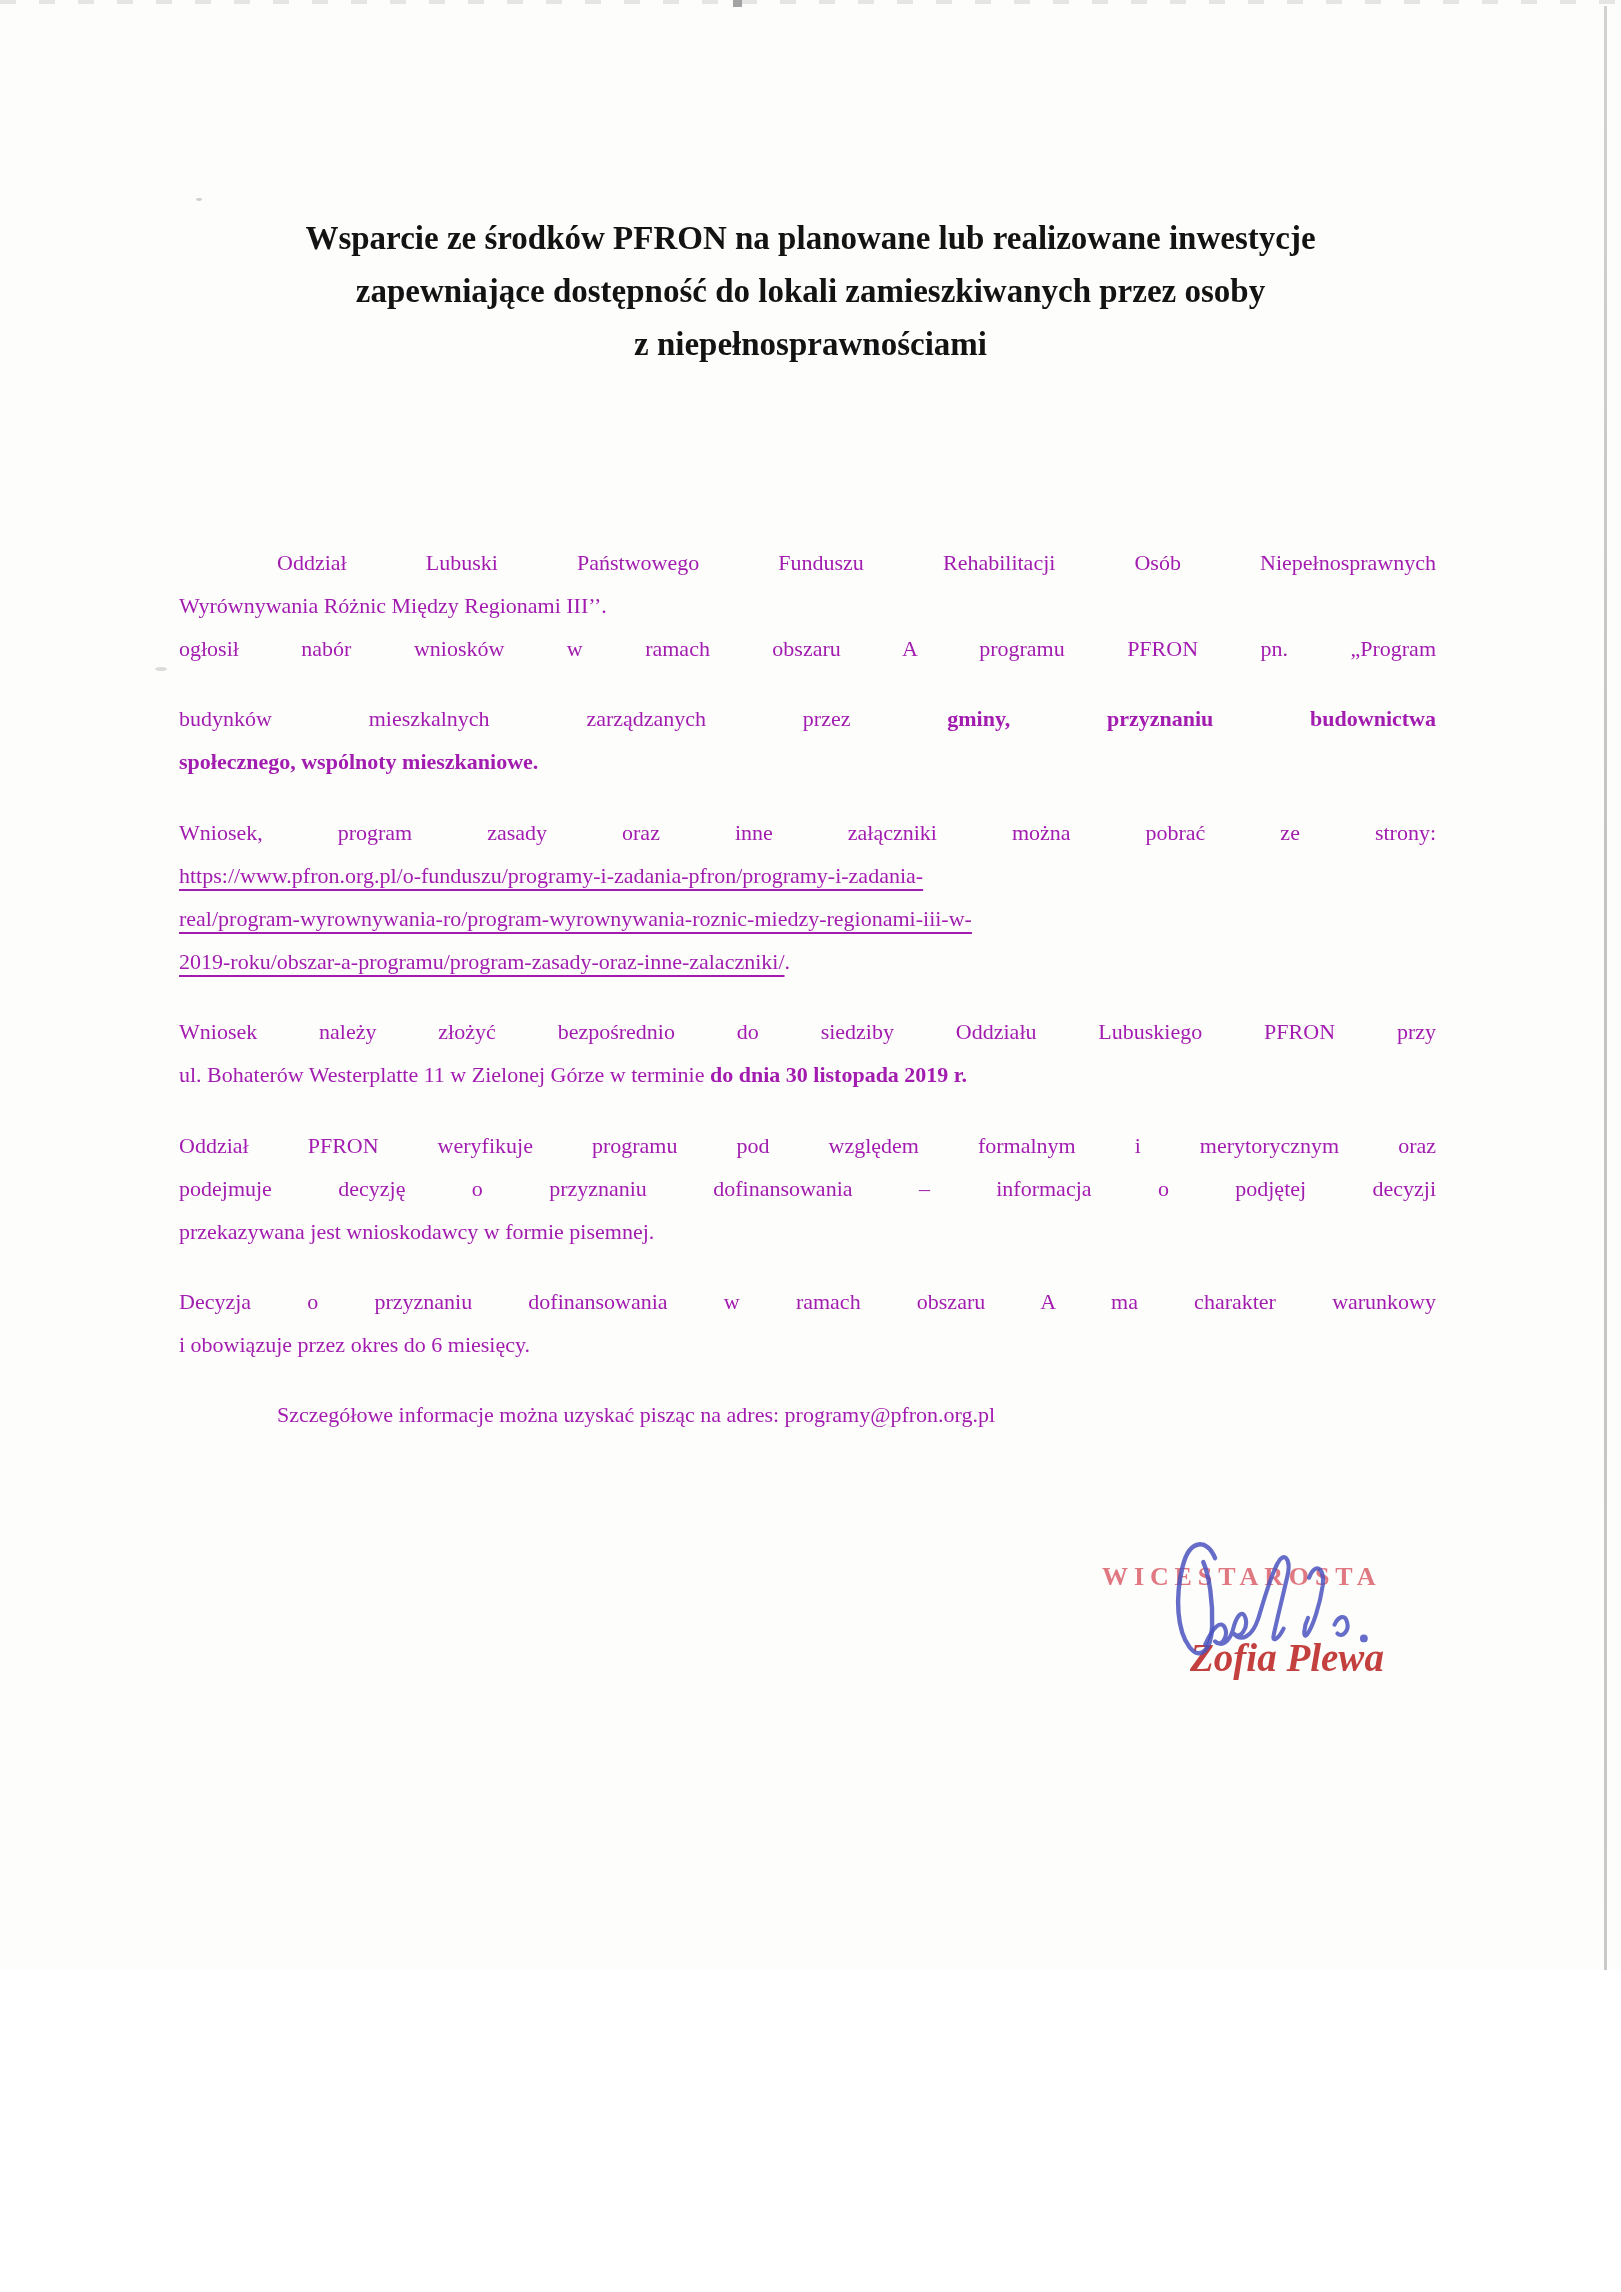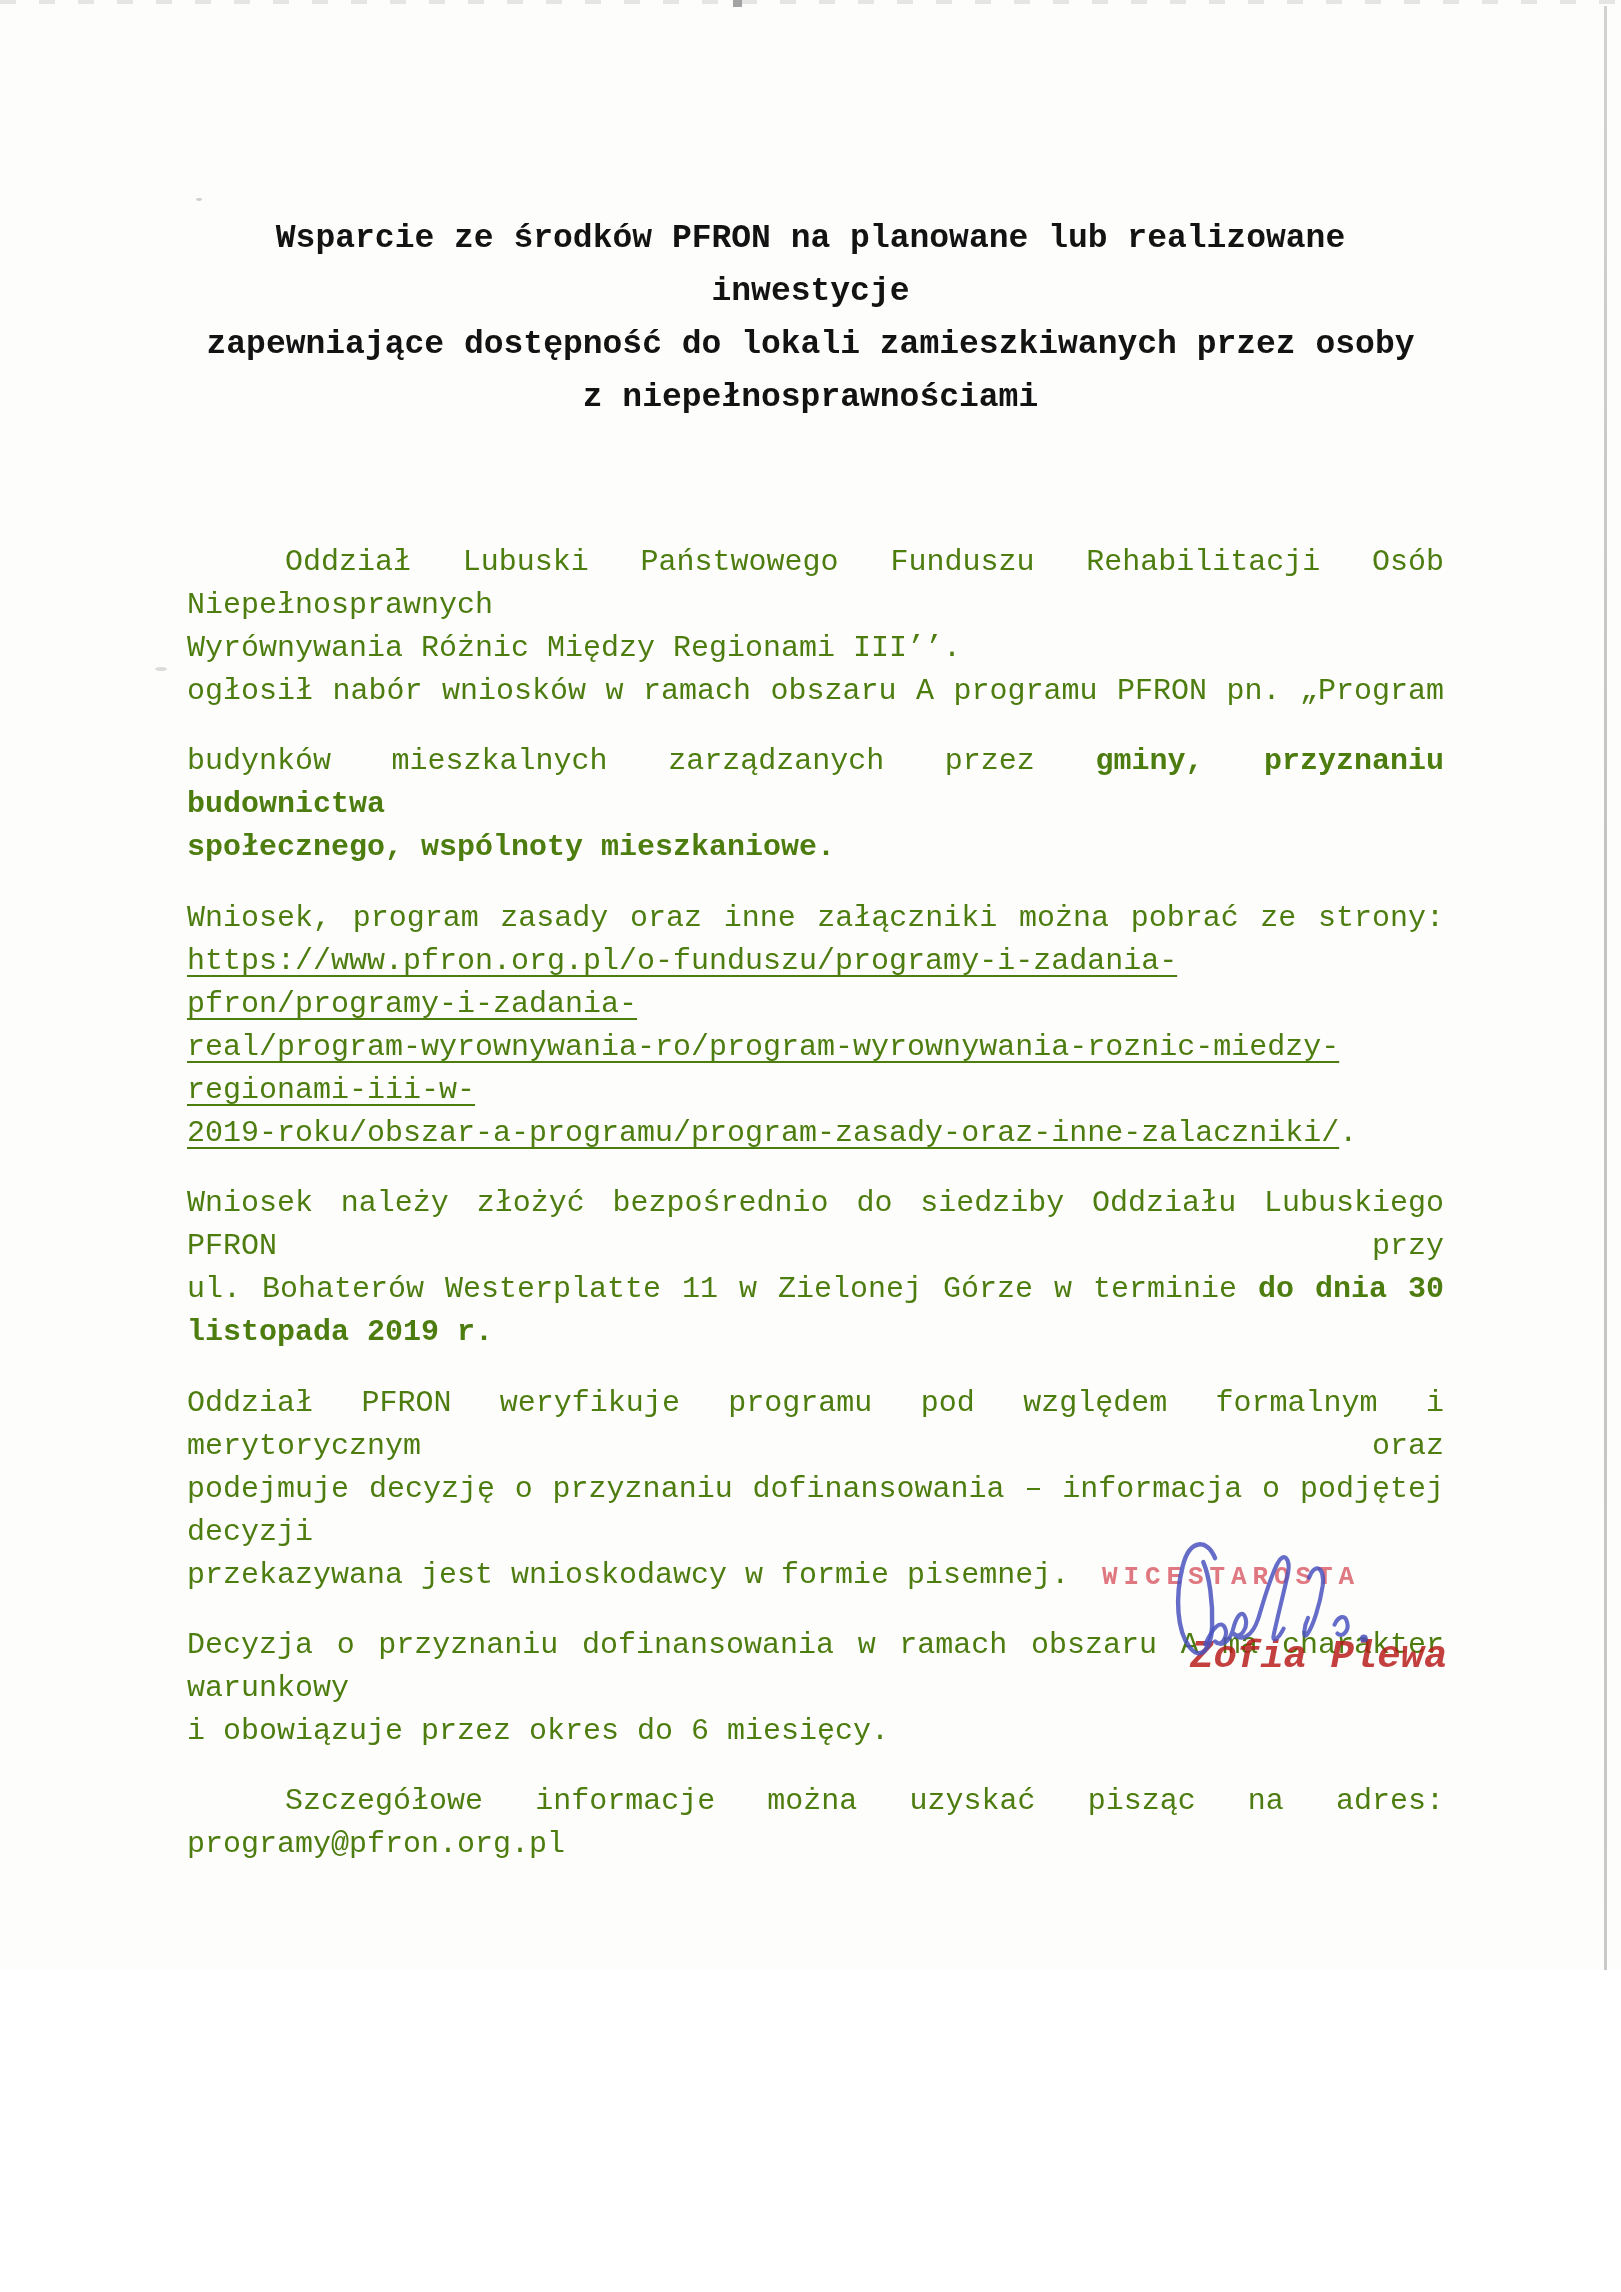--- a/index.html
+++ b/index.html
@@ -2,21 +2,21 @@
 <html lang="pl"><head>
 <meta charset="utf-8">
 <style>
   html,body{margin:0;padding:0;}
   body{width:1621px;background:#ffffff;}
   .page{
     position:relative;
     width:1621px;height:1970px;
     background:#fdfdfc;
     overflow:hidden;
-    font-family:Liberation Mono, monospace;
+    font-family:Liberation Serif, serif;
     color:#161616;
   }
   
   .top-dashes{
     position:absolute;left:0;top:0;width:1621px;height:3.9px;
     background:repeating-linear-gradient(90deg,#c4c4c4 0 15.7px,transparent 15.7px 39px);
     opacity:.42;
   }
   .top-tick{position:absolute;left:733px;top:0;width:8.8px;height:6.9px;background:#8d8d8d;opacity:.8;}
   .right-edge-line{
@@ -39,21 +39,21 @@
   
   .title{
     position:absolute;left:183px;top:212px;width:1255px;margin:0;
     font-size:33px;line-height:53px;font-weight:bold;text-align:center;
     color:#131313;
   }
 
   
   .content{
     position:absolute;left:179px;top:541px;width:1257px;
-    font-size:30px;line-height:43px;color:#4d7c0f;margin-left:8px;
+    font-size:22px;line-height:43px;color:#a21caf;
   }
   .para{margin:0 0 27.4px 0;}
   .line{text-align:justify;}
   .line.fill{text-align-last:justify;}
   .line.indent{text-indent:98px;}
   .b{font-weight:bold;}
   .u{text-decoration:underline;text-decoration-thickness:2px;text-underline-offset:5.9px;}
 
   
   .stamp-title{

